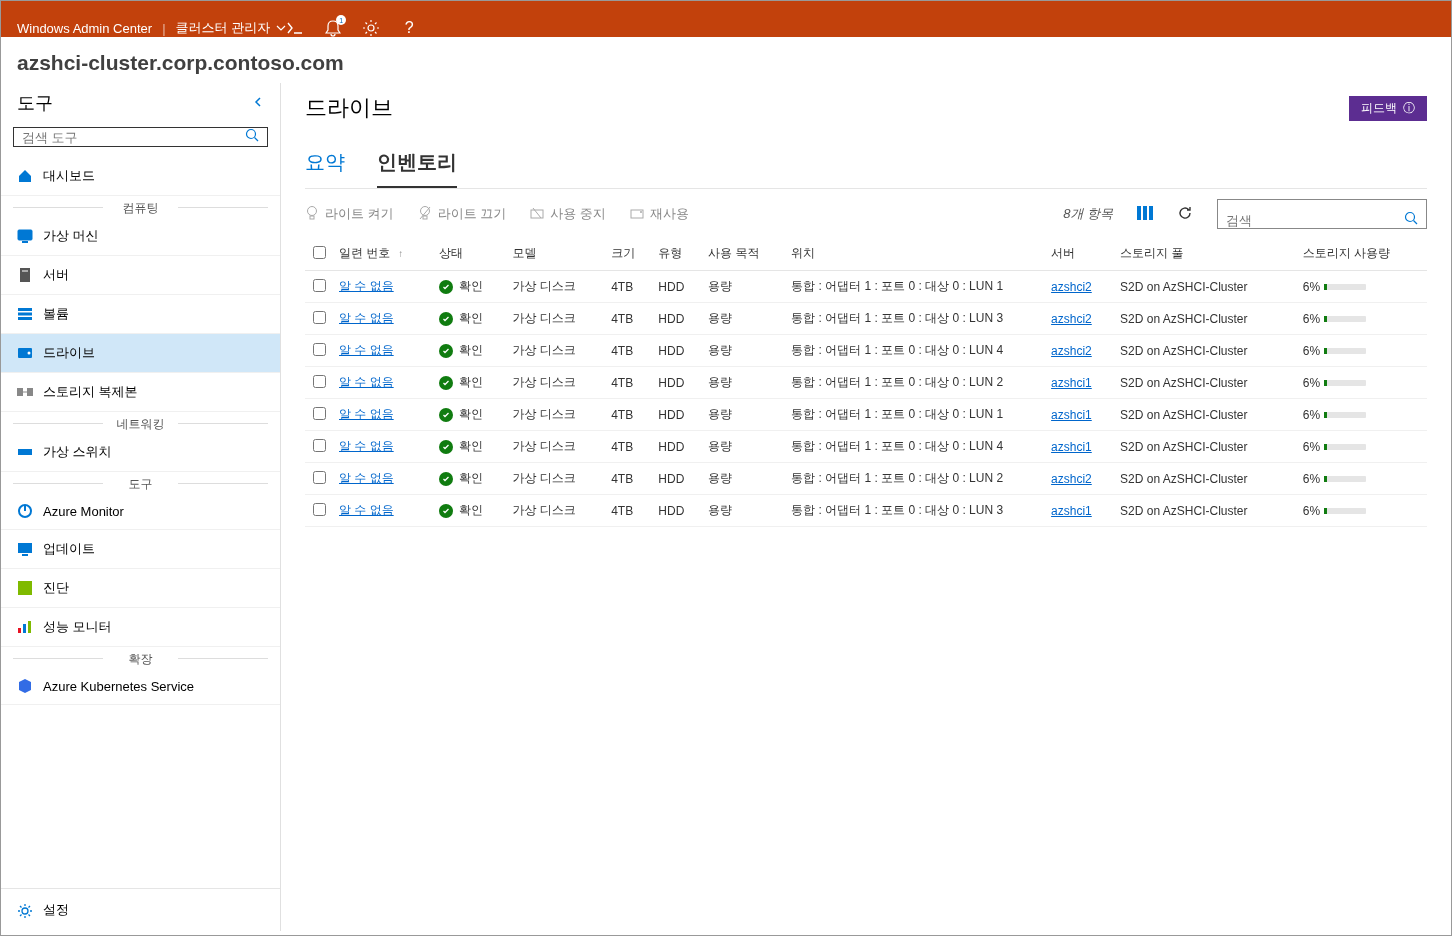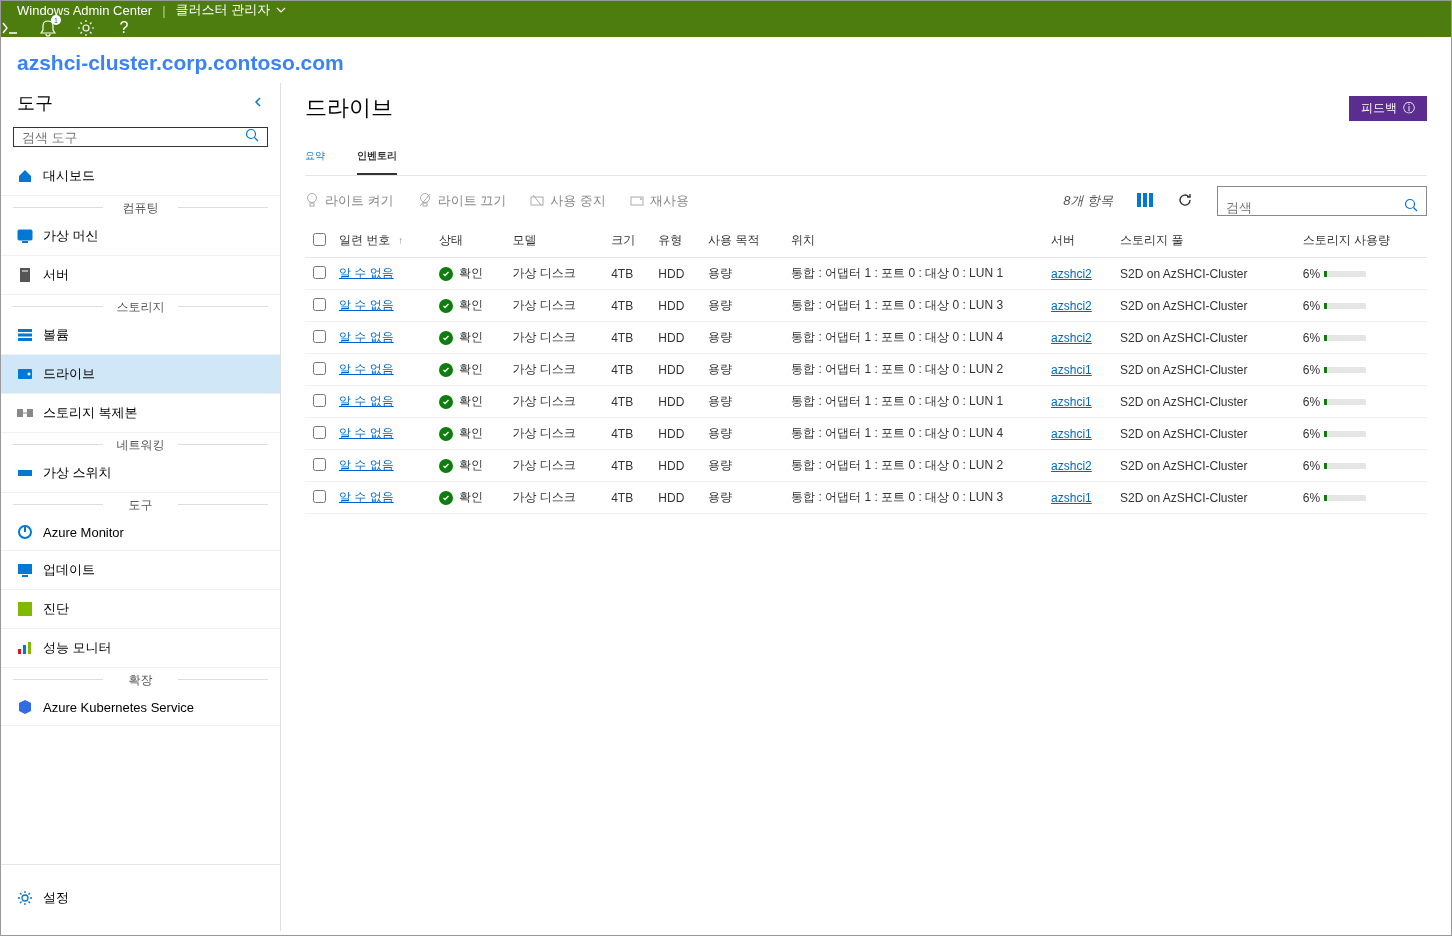--- a/index.html
+++ b/index.html
@@ -1,59 +1,59 @@
 <!DOCTYPE html>
 <html><head>
 <meta charset="utf-8">
 <style>
 * { margin: 0; padding: 0; box-sizing: border-box; font-family: "Segoe UI", "Malgun Gothic", sans-serif; }
 body { width: 1452px; height: 936px; background: #fff; overflow: hidden; border: 1px solid #999; }
 
 
-.topbar { height: 36px; background: #4d7c0f; display: flex; align-items: flex-start; color: #fff; font-size: 13px; flex-direction: column; }
+.topbar { height: 36px; background: #c2410c; display: flex; align-items: flex-end; color: #fff; font-size: 13px; }
 .topbar-left { display: flex; align-items: center; padding-left: 16px; gap: 10px; }
 .topbar-title { font-weight: 400; }
 .topbar-div { color: rgba(255,255,255,.6); }
 .topbar-sub { display: flex; align-items: center; gap: 6px; cursor: pointer; }
 .topbar-center { flex: 1; display: flex; justify-content: center; align-items: center; gap: 6px; }
 .ms-logo { display: inline-flex; width: 16px; height: 16px; }
 .topbar-right { display: flex; align-items: center; gap: 20px; padding-right: 20px; }
 .topbar-icon { width: 18px; height: 18px; display: inline-flex; align-items: center; justify-content: center; cursor: pointer; position: relative; }
 .notif-badge { position: absolute; top: -4px; right: -4px; width: 10px; height: 10px; border-radius: 50%; background: #fff; color: #0067b8; font-size: 7px; display: flex; align-items: center; justify-content: center; }
 
 
 .cluster-row { padding: 14px 16px 8px; }
-.cluster-name { font-size: 21px; font-weight: 700; color: #3b82f6; }
+.cluster-name { font-size: 21px; font-weight: 700; color: #404040; }
 
 
 .layout { display: flex; height: calc(100% - 36px - 50px); }
 .sidebar { width: 280px; border-right: 1px solid #e0e0e0; display: flex; flex-direction: column; }
 .sidebar-header { display: flex; align-items: center; justify-content: space-between; padding: 8px 16px 4px; }
 .sidebar-title { font-size: 18px; font-weight: 400; }
 .collapse-btn { color: #0078d4; cursor: pointer; font-size: 14px; }
 .search-box { margin: 8px 12px 10px; border: 1px solid #333; display: flex; align-items: center; height: 20px; padding: 0 8px; }
 .search-box input { flex: 1; border: none; outline: none; font-size: 13px; background: transparent; }
 .search-icon { color: #0078d4; }
 .nav-item { display: flex; align-items: center; gap: 10px; padding: 10px 16px; font-size: 13px; cursor: pointer; border-bottom: 1px solid #f0f0f0; }
 .nav-item.active { background: #d0e7f8; }
 .nav-section { text-align: center; font-size: 12px; color: #555; padding: 4px 16px 0; position: relative; }
 .nav-section::before, .nav-section::after { content: ""; position: absolute; top: 50%; width: 90px; border-top: 1px solid #ddd; }
 .nav-section::before { left: 12px; }
 .nav-section::after { right: 12px; }
 .nav-icon { width: 16px; height: 16px; display: inline-flex; align-items: center; justify-content: center; }
 .sidebar-spacer { flex: 1; }
-.settings-item { display: flex; align-items: center; gap: 10px; padding: 24px 16px; font-size: 13px; border-top: 1px solid #e5e5e5; cursor: pointer; }
+.settings-item { display: flex; align-items: flex-end; gap: 10px; padding: 12px 16px; font-size: 13px; border-top: 1px solid #e5e5e5; cursor: pointer; }
 
 
 .main { flex: 1; padding: 10px 24px 0; display: flex; flex-direction: column; overflow: hidden; }
 .main-header { display: flex; align-items: center; justify-content: space-between; }
 .main-title { font-size: 22px; font-weight: 400; }
 .feedback-btn { background: #5c2d91; color: #fff; padding: 4px 12px; font-size: 12px; border: none; display: flex; align-items: center; gap: 6px; cursor: pointer; }
 .tabs { display: flex; gap: 32px; margin-top: 18px; border-bottom: 1px solid #e5e5e5; }
-.tab { padding: 8px 0 10px; font-size: 10px; cursor: pointer; color: #0078d4; border-bottom: 2px solid transparent; }
+.tab { padding: 8px 0 10px; font-size: 20px; cursor: pointer; color: #0078d4; border-bottom: 2px solid transparent; }
 .tab.active { color: #333; border-bottom-color: #333; font-weight: 600; }
 
 .toolbar { display: flex; align-items: center; padding: 10px 0 8px; gap: 24px; font-size: 13px; color: #888; }
 .tool-btn { display: flex; align-items: center; gap: 6px; cursor: default; }
 .toolbar-spacer { flex: 1; }
 .item-count { font-style: italic; color: #555; }
 .col-icon { color: #0078d4; cursor: pointer; }
 .refresh-icon { color: #333; cursor: pointer; }
 .table-search { border: 1px solid #888; display: flex; align-items: flex-end; height: 30px; padding: 0 8px; width: 210px; }
 .table-search input { flex: 1; border: none; outline: none; font-size: 13px; }
@@ -157,21 +157,20 @@
     <div class="nav-item">
       <span class="nav-icon">
           <svg width="14" height="16" viewBox="0 0 14 16">
             <rect x="2" y="1" width="10" height="14" fill="#555"></rect>
             <rect x="4" y="3" width="6" height="2" fill="#aaa"></rect>
           </svg>
         </span>
       <span>서버</span>
     </div>
 
-    <div class="nav-section">스토리지</div>
     <div class="nav-item">
       <span class="nav-icon">
           <svg width="16" height="14" viewBox="0 0 16 14">
             <rect x="1" y="1" width="14" height="3" fill="#0078d4"></rect>
             <rect x="1" y="5.5" width="14" height="3" fill="#0078d4"></rect>
             <rect x="1" y="10" width="14" height="3" fill="#0078d4"></rect>
           </svg>
         </span>
       <span>볼륨</span>
     </div>

